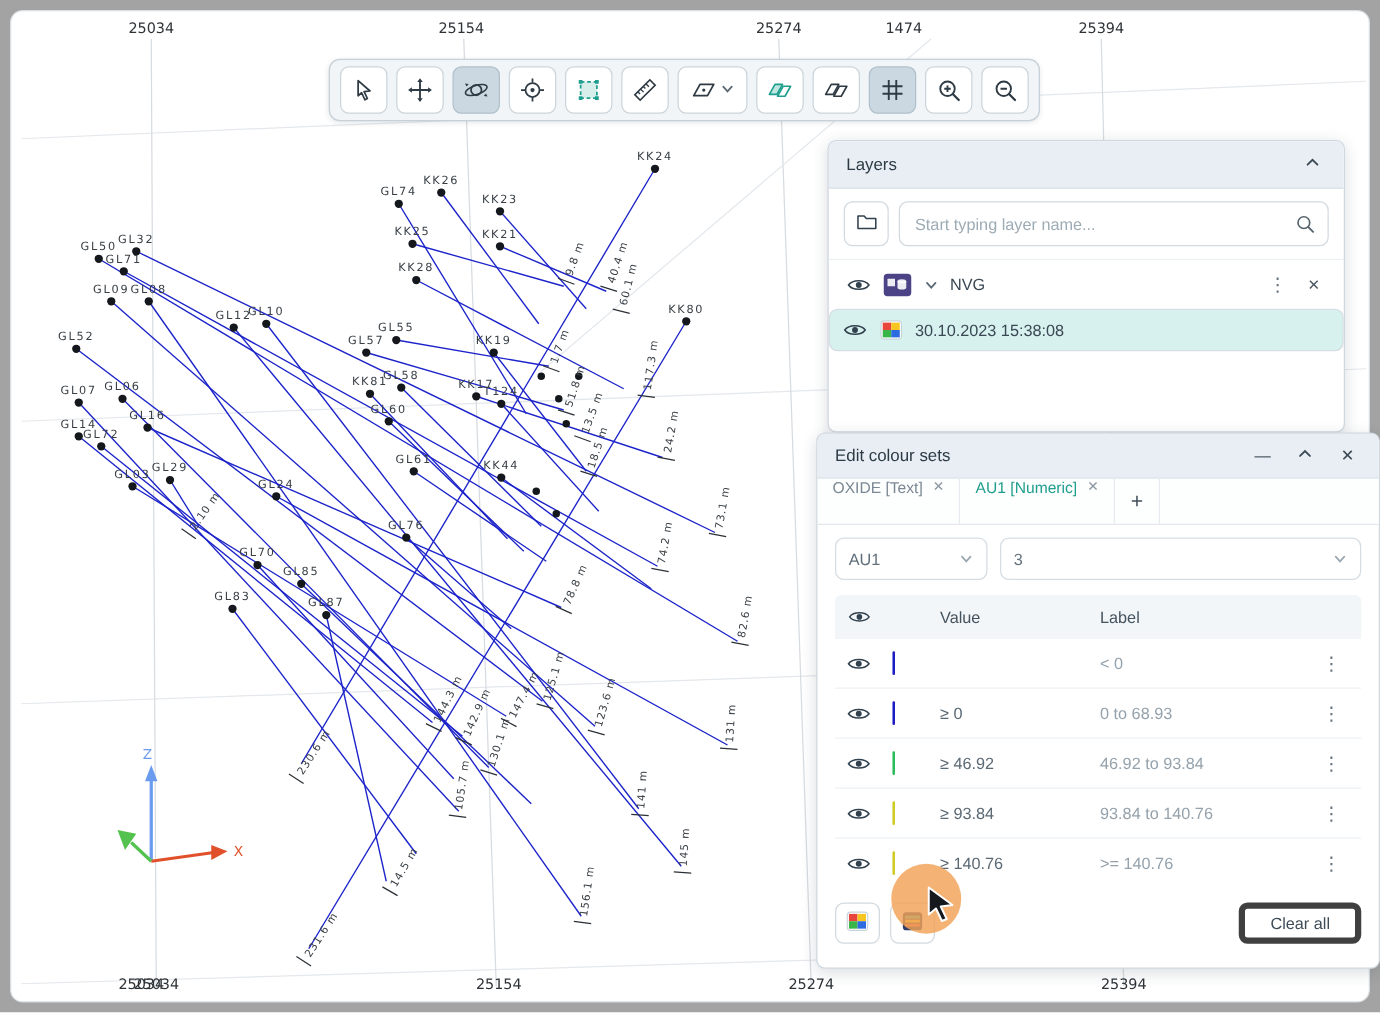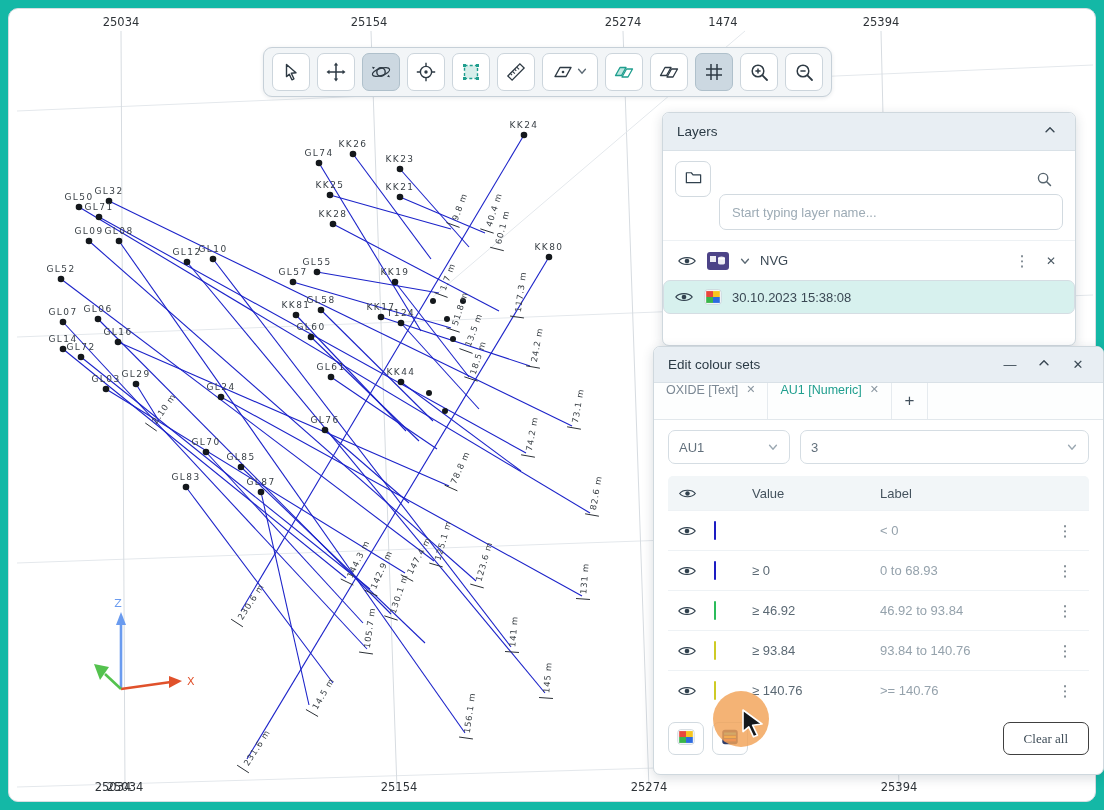--- a/index.html
+++ b/index.html
@@ -1,17 +1,17 @@
 <!DOCTYPE html>
 <html><head>
 <meta charset="utf-8">
 <style>
   * { margin:0; padding:0; box-sizing:border-box; }
   body { width:1104px; height:810px; overflow:hidden; font-family:"Liberation Sans",sans-serif; }
-  .stage { position:relative; width:1104px; height:810px; background:#14b8a6; }
+  .stage { position:relative; width:1104px; height:810px; background:#a3a3a3; }
   .canvas { position:absolute; left:8px; top:8px; width:1088px; height:794px; background:#fff;
             border:1px solid #d8dde2; border-radius:10px; overflow:hidden; }
   #scene { position:absolute; left:-8px; top:-8px; }
   #scene text { font-family:"DejaVu Sans","Liberation Sans",sans-serif; }
 
   
   .toolbar { position:absolute; left:263px; top:47px; height:50px; display:flex; align-items:center;
              gap:7px; padding:0 8px; background:#f2f5f7; border:1px solid #c6d0d8; border-radius:9px;
              box-shadow:0 1px 4px rgba(20,40,60,.10); z-index:5; }
   .tbtn { width:38px; height:38px; background:#fff; border:1px solid #ccd5dc; border-radius:7px;
@@ -29,21 +29,21 @@
   .phead .spacer { flex:1; }
   .hbtn { border:none; background:none; color:#3c4a55; cursor:pointer; display:flex; align-items:center;
           justify-content:center; width:22px; height:22px; font-size:13px; }
 
   .panel-layers { left:662px; top:112px; width:414px; height:234px; z-index:6; }
   .layers-tools { display:flex; gap:8px; padding:10px 12px; }
   .sqbtn { width:36px; height:36px; background:#fff; border:1px solid #d2dae0; border-radius:7px;
            display:flex; align-items:center; justify-content:center; cursor:pointer; }
   .searchwrap { position:relative; flex:1; }
   .searchwrap input { width:100%; height:36px; border:1px solid #d2dae0; border-radius:7px;
-           padding:0 36px 0 12px; font-size:13px; color:#42505c; font-family:inherit; outline:none;margin-top:33px; }
+           padding:0 36px 0 12px; font-size:13px; color:#42505c; font-family:inherit; outline:none; }
   .searchwrap input::placeholder { color:#9dabb5; }
   .searchico { position:absolute; right:10px; top:9px; }
   .lrow { height:40px; display:flex; align-items:center; gap:9px; padding:0 14px; border-top:1px solid #edf1f4; }
   .lrow.sel { background:#d7f1ee; }
   .lname { font-size:13px; color:#3a4854; flex:1; }
   .eyebtn, .kebab, .xbtn { background:none; border:none; cursor:pointer; display:flex; align-items:center; justify-content:center; }
   .kebab { font-size:15px; color:#66737d; width:20px; }
   .xbtn { font-size:12px; color:#4a5863; width:20px; }
 
   .panel-colours { left:653px; top:346px; width:451px; height:429px; z-index:7; }
@@ -64,22 +64,22 @@
   .tablewrap { margin:2px 14px 0; }
   .chead, .crow { display:grid; grid-template-columns:38px 42px 128px 1fr 34px; align-items:center; }
   .chead { height:34px; background:#f2f6f8; border-radius:5px 5px 0 0; font-size:13px; color:#45535e; }
   .chead .hcol { padding-left:4px; }
   .crow { height:40px; border-top:1px solid #eef2f5; }
   .swatch { width:18px; height:18px; border-radius:4px; border:1px solid rgba(0,0,0,.15); margin-left:8px; cursor:pointer; }
   .cval { font-size:13px; color:#5b6974; padding-left:4px; }
   .clab { font-size:13px; color:#95a2ac; padding-left:4px; }
   .cfoot { display:flex; align-items:center; gap:8px; padding:12px 14px; }
   .cfoot .spacer { flex:1; }
-  .clearbtn { height:33px; padding:0 20px; background:#fff; border:1px solid #404040; border-radius:7px;
-              font-size:13px; color:#3e4c57; cursor:pointer; font-family:Liberation Serif, serif; }
+  .clearbtn { height:33px; padding:0 20px; background:#fff; border:5px solid #404040; border-radius:7px;
+              font-size:13px; color:#3e4c57; cursor:pointer; font-family:Liberation Sans, sans-serif; }
 
   
   .curring { position:absolute; left:713px; top:691px; width:56px; height:56px; border-radius:50%;
              background:#f2a257; opacity:.82; z-index:9; }
   .curptr { position:absolute; left:740px; top:708px; z-index:10; }
 </style>
 </head>
 <body>
 
 <div class="stage">

